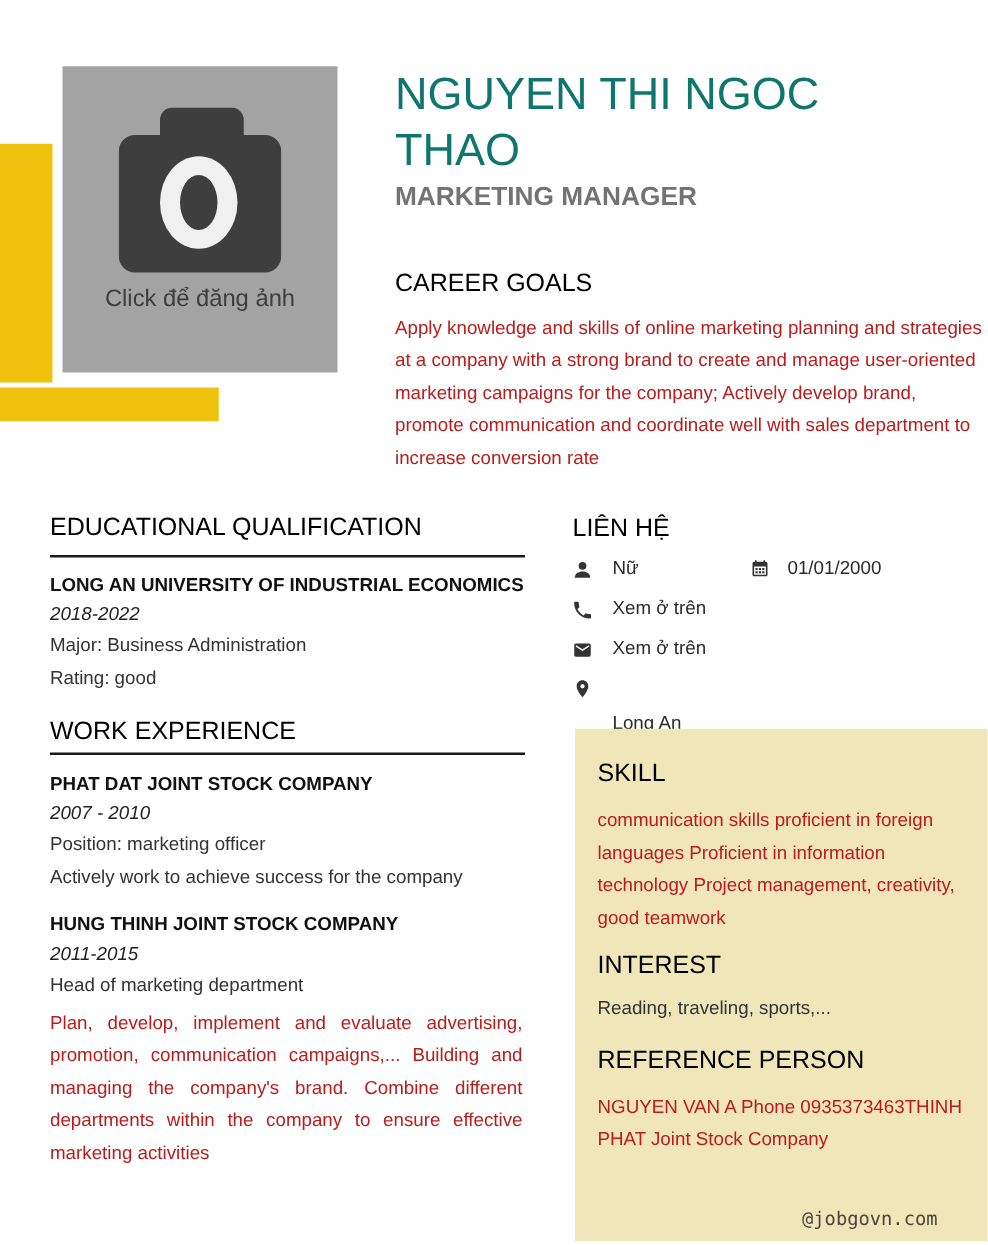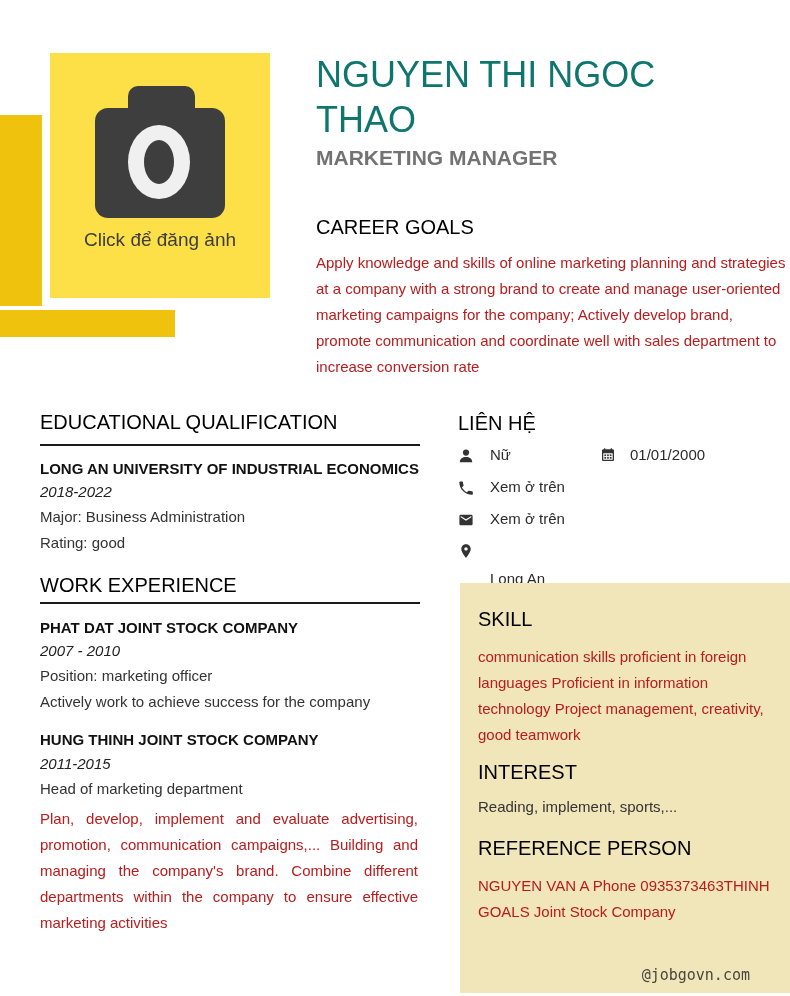--- a/index.html
+++ b/index.html
@@ -4,21 +4,21 @@
 <style>
   html,body{margin:0;padding:0;}
   body{
     width:790px;height:996px;position:relative;overflow:hidden;
     background:#ffffff;
     font-family:"Liberation Sans","DejaVu Sans",sans-serif;
     -webkit-font-smoothing:antialiased;
   }
   .abs{position:absolute;}
   
-  .photo{left:50px;top:53px;width:220px;height:245px;background:#fde047;cursor:pointer;}
+  .photo{left:50px;top:53px;width:220px;height:245px;background:#a3a3a3;cursor:pointer;}
   .camera{position:absolute;left:45px;top:33px;width:130px;height:134px;}
   .photo-label{position:absolute;left:0;top:176px;width:220px;text-align:center;
     font-size:19px;color:#3d3d3d;}
   
   .accent-v{left:0;top:115px;width:42px;height:191px;background:#EFC30D;}
   .accent-h{left:0;top:310px;width:175px;height:27px;background:#EFC30D;}
   
   .name{left:316px;top:52px;width:420px;font-size:36px;line-height:45px;font-weight:normal;color:#0f766e;}
   .jobtitle{left:316px;top:146px;width:420px;font-size:21px;font-weight:bold;color:#737373;}
   .h-section{font-size:20px;font-weight:normal;color:#000;}
@@ -132,18 +132,18 @@
   </svg>
 </div>
 <div class="abs c-text" style="left:490px;top:570px">Long An</div>
 
 <div class="abs panel"></div>
 
 <div class="abs h-section px" style="top:608px">SKILL</div>
 <div class="abs body-p px" style="top:644px;width:295px">communication skills proficient in foreign languages Proficient in information technology Project management, creativity, good teamwork</div>
 
 <div class="abs h-section px" style="top:761px">INTEREST</div>
-<div class="abs body-line px" style="top:798px">Reading, implement, sports,...</div>
+<div class="abs body-line px" style="top:798px">Reading, traveling, sports,...</div>
 
 <div class="abs h-section px" style="top:837px">REFERENCE PERSON</div>
-<div class="abs body-p px" style="top:873px;width:312px">NGUYEN VAN A Phone 0935373463THINH GOALS Joint Stock Company</div>
+<div class="abs body-p px" style="top:873px;width:312px">NGUYEN VAN A Phone 0935373463THINH PHAT Joint Stock Company</div>
 
 <div class="abs watermark">@jobgovn.com</div>
 
 </body></html>

